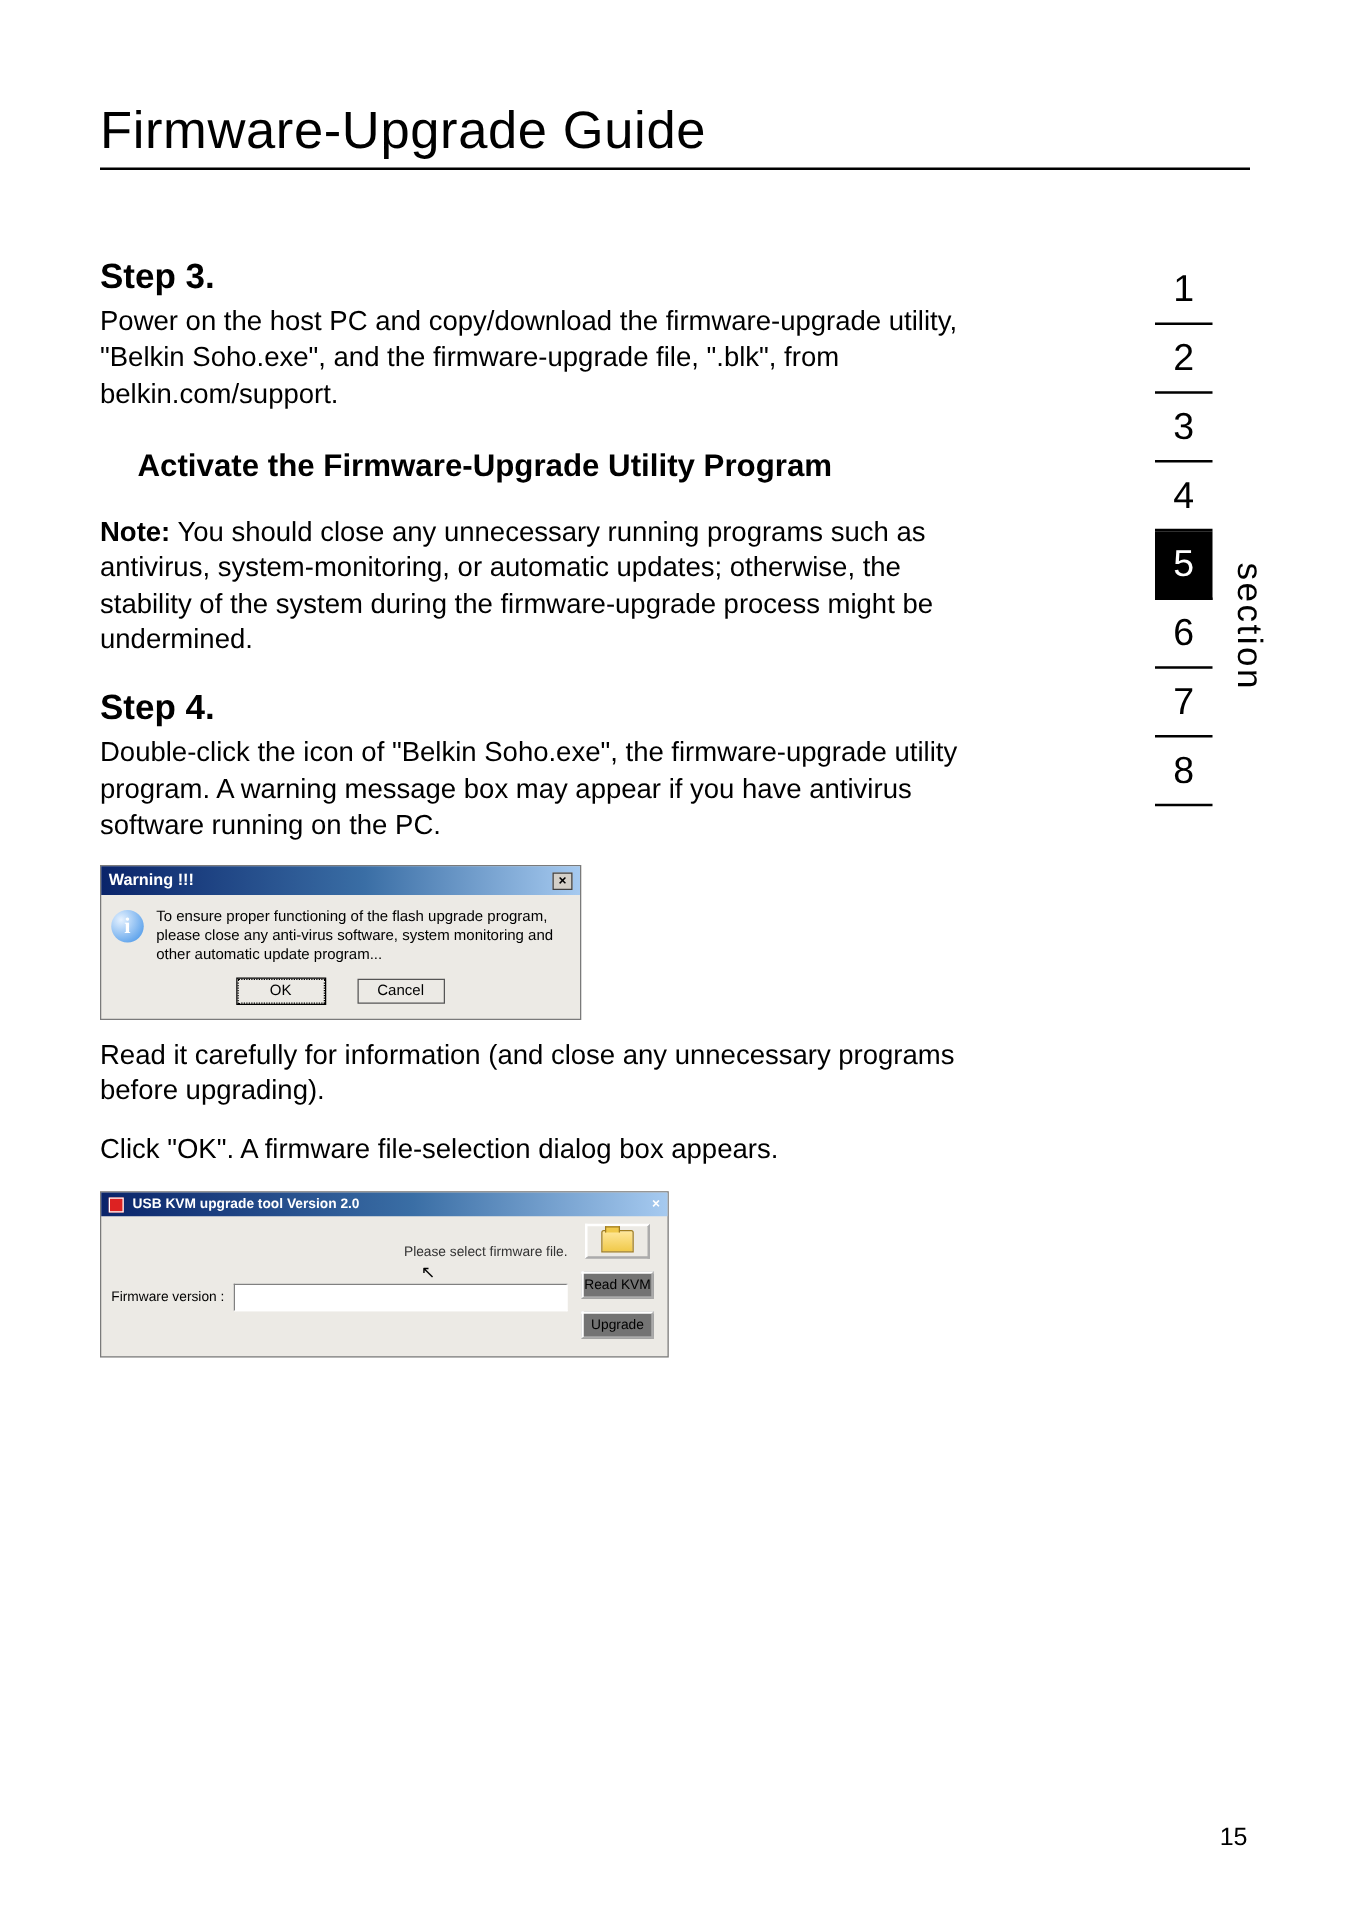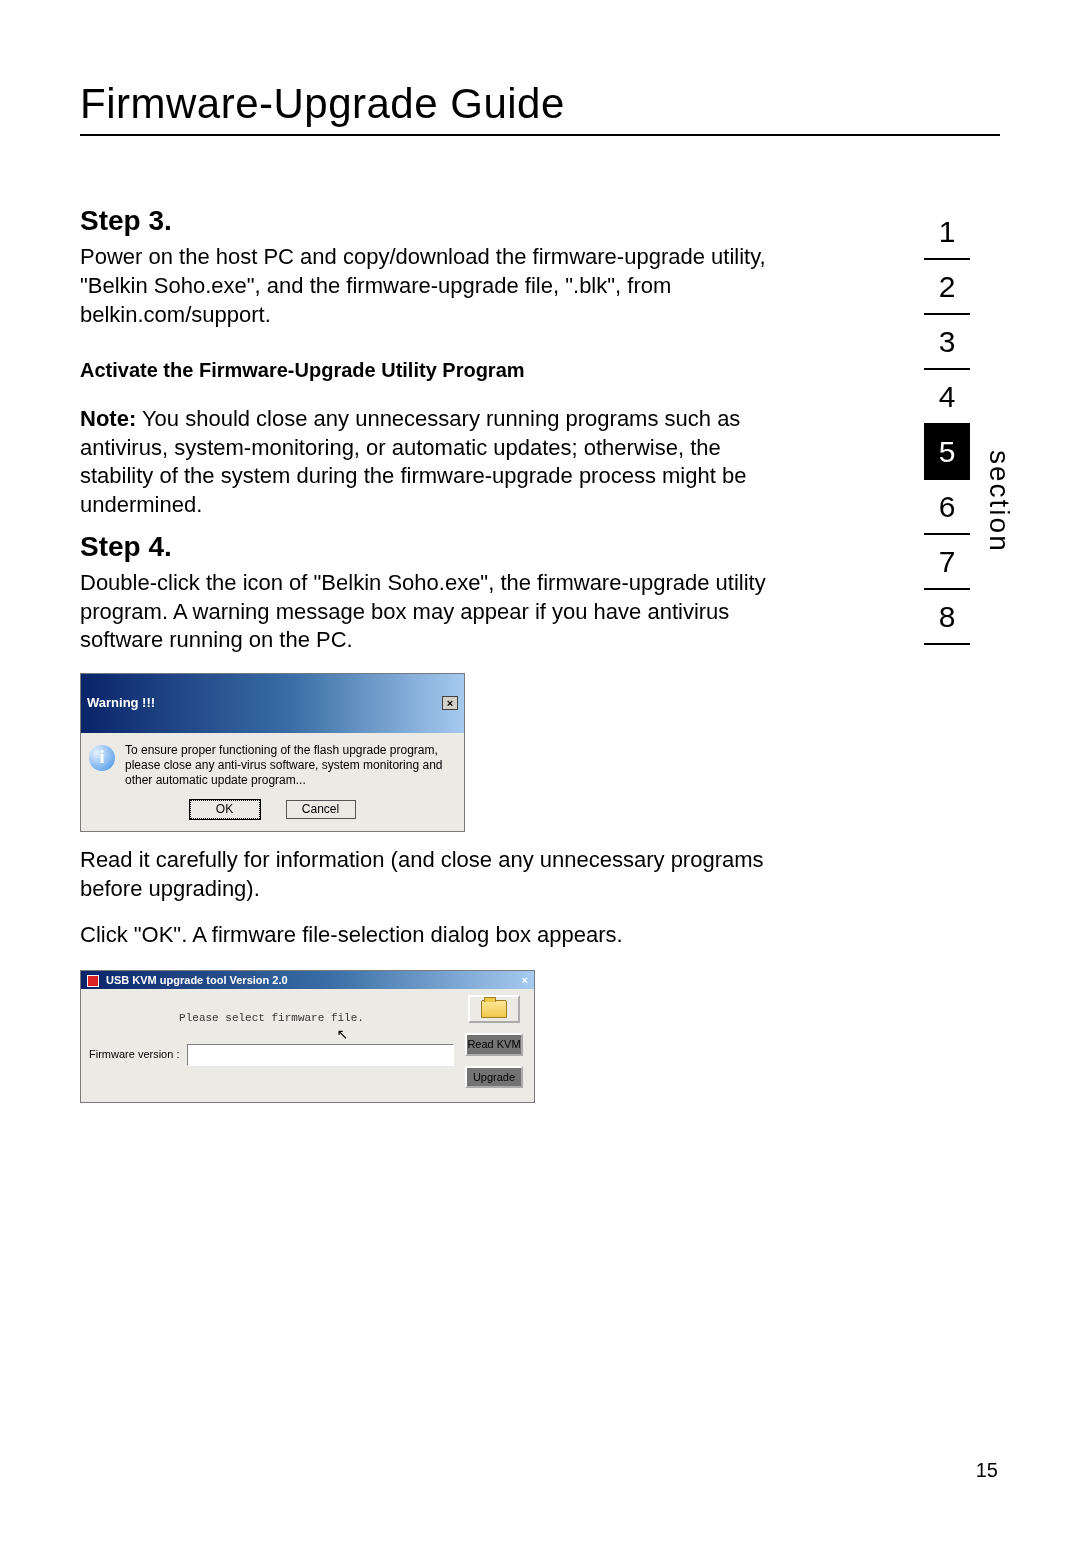--- a/index.html
+++ b/index.html
@@ -31,27 +31,28 @@
     line-height: 1.3;
   }
   .step-heading {
     font-weight: bold;
     font-size: 28px;
     margin-top: 8px;
     margin-bottom: 4px;
   }
   .subheading {
     font-weight: bold;
-    font-size: 20px;
+    font-size: 25px;
     margin-top: 28px;
     margin-bottom: 22px;
+    margin-left: 30px;
   }
   .para { margin-bottom: 6px; }
   .bold-run { font-weight: bold; }
-  .gap-lg { margin-top: 9px; }
+  .gap-lg { margin-top: 22px; }
   .gap-md { margin-top: 18px; }
 
   
   .section-nav {
     position: absolute;
     right: 110px;
     top: 205px;
     width: 46px;
     display: flex;
     flex-direction: column;
@@ -88,21 +89,21 @@
     background: #eceae5;
     font-family: Tahoma, Arial, sans-serif;
     font-size: 13px;
     margin-top: 18px;
     margin-bottom: 14px;
   }
   .dialog-warning .titlebar {
     background: linear-gradient(90deg, #0a246a 0%, #3a6ea5 55%, #a6caf0 100%);
     color: #fff;
     font-weight: bold;
-    padding: 21px 6px;
+    padding: 3px 6px;
     display: flex;
     justify-content: space-between;
     align-items: center;
     font-size: 13px;
   }
   .dialog-warning .close-x {
     width: 16px; height: 14px;
     background: #d4d0c8;
     border: 1px solid #404040;
     color: #000;
@@ -161,25 +162,24 @@
     display: flex; justify-content: space-between; align-items: center;
     font-size: 11px;
   }
   .dialog-kvm .titlebar .app-icon {
     width: 12px; height: 12px; background: #d22; border: 1px solid #fff;
     margin-right: 4px; display: inline-block; vertical-align: middle;
   }
   .dialog-kvm .body { padding: 6px 8px 14px 8px; display: flex; gap: 8px; }
   .dialog-kvm .left-col { flex: 1; }
   .dialog-kvm .select-row {
-    text-align: center;
+    text-align: right;
     font-size: 11px;
     padding: 16px 0 18px 0;
     color: #333;
-    font-family: Liberation Mono, monospace;
   }
   .dialog-kvm .fver-row { font-size: 11px; display: flex; align-items: center; gap: 8px; }
   .dialog-kvm .fver-field {
     flex: 1;
     height: 22px;
     background: #fff;
     border: 1px solid #808080;
     border-right-color: #fff;
     border-bottom-color: #fff;
     position: relative;

